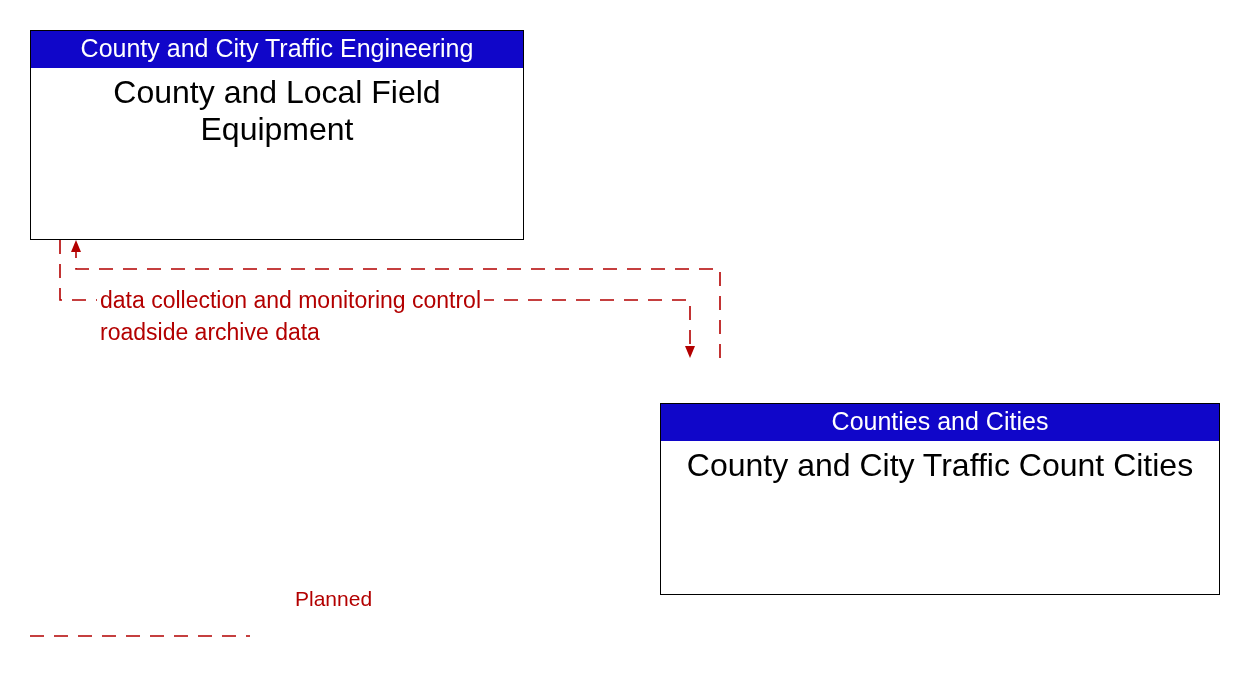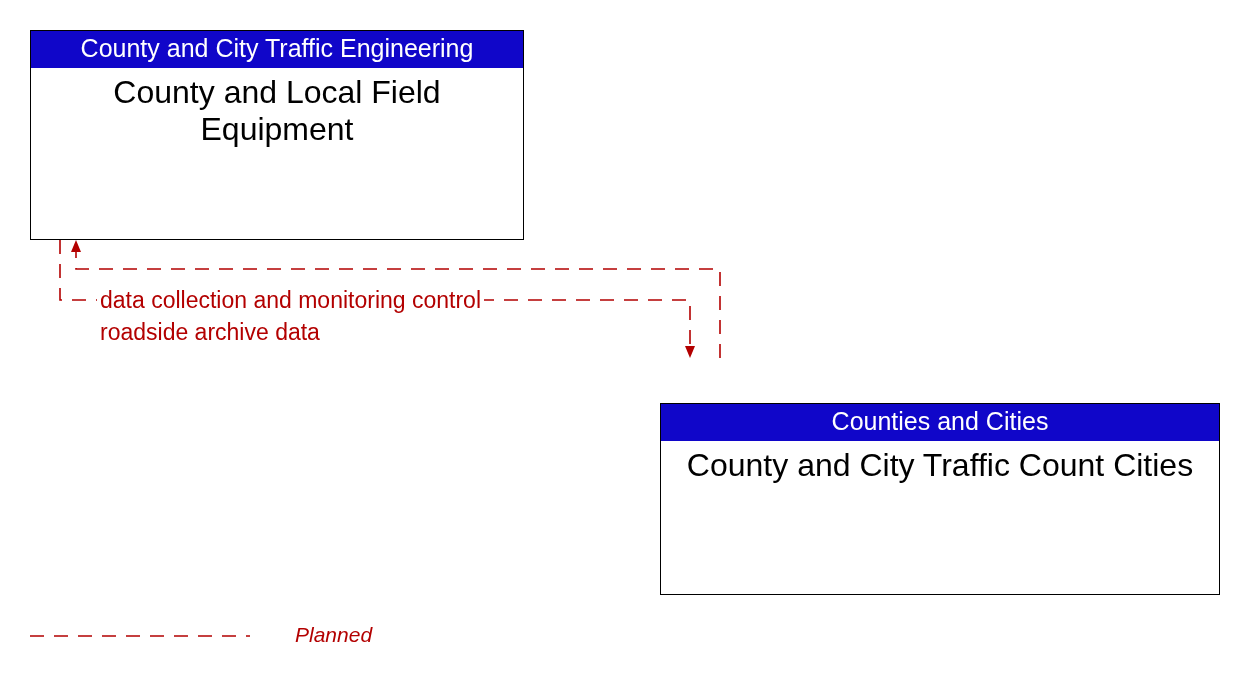--- a/index.html
+++ b/index.html
@@ -92,15 +92,15 @@
 
     <polygon class="arrow-head" points="690,358 685,346 695,346"></polygon>
 
     <line class="flow-line" x1="30" y1="636" x2="250" y2="636"></line>
   </svg>
 
   <div class="flow-label" style="left:97px; top:255px;">data collection and monitoring control</div>
 
   <div class="flow-label" style="left:97px; top:287px;text-align:center;">roadside archive data</div>
 
-  <div class="legend-text" style="left:295px; top:623px;font-style:italic;">Planned</div>
+  <div class="legend-text" style="left:295px; top:587px;">Planned</div>
 
 </div>
 
 </body></html>

